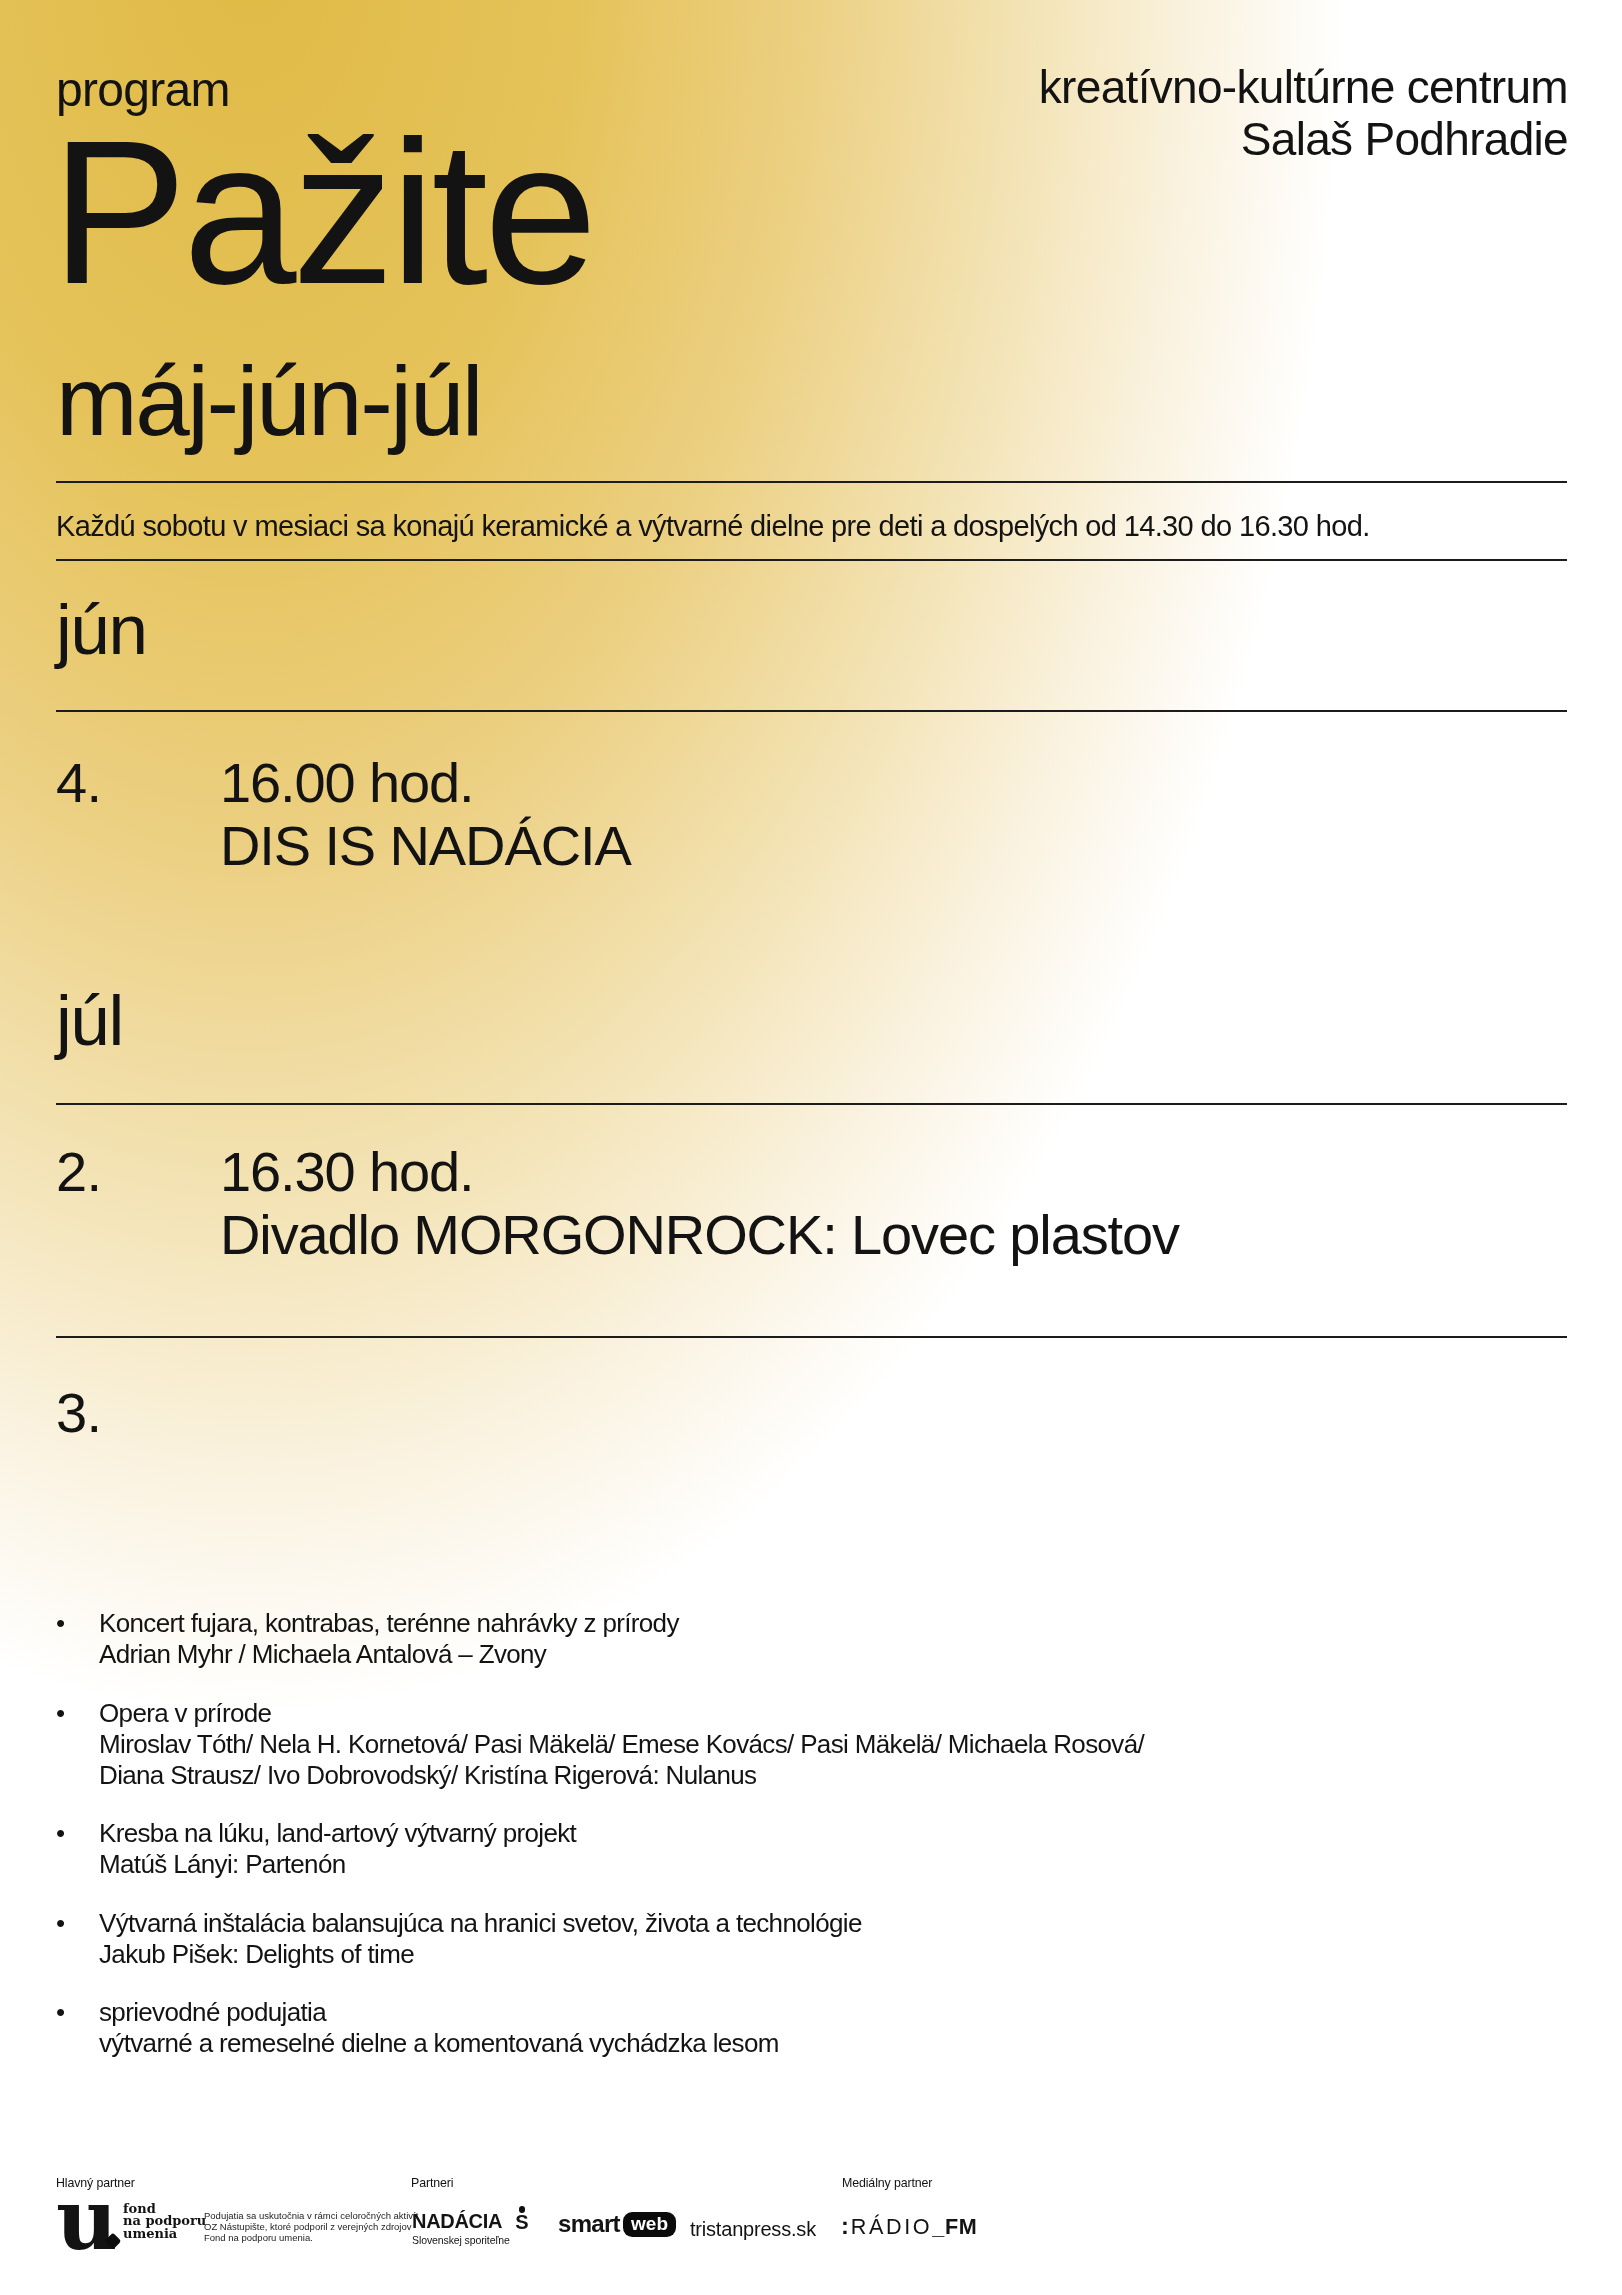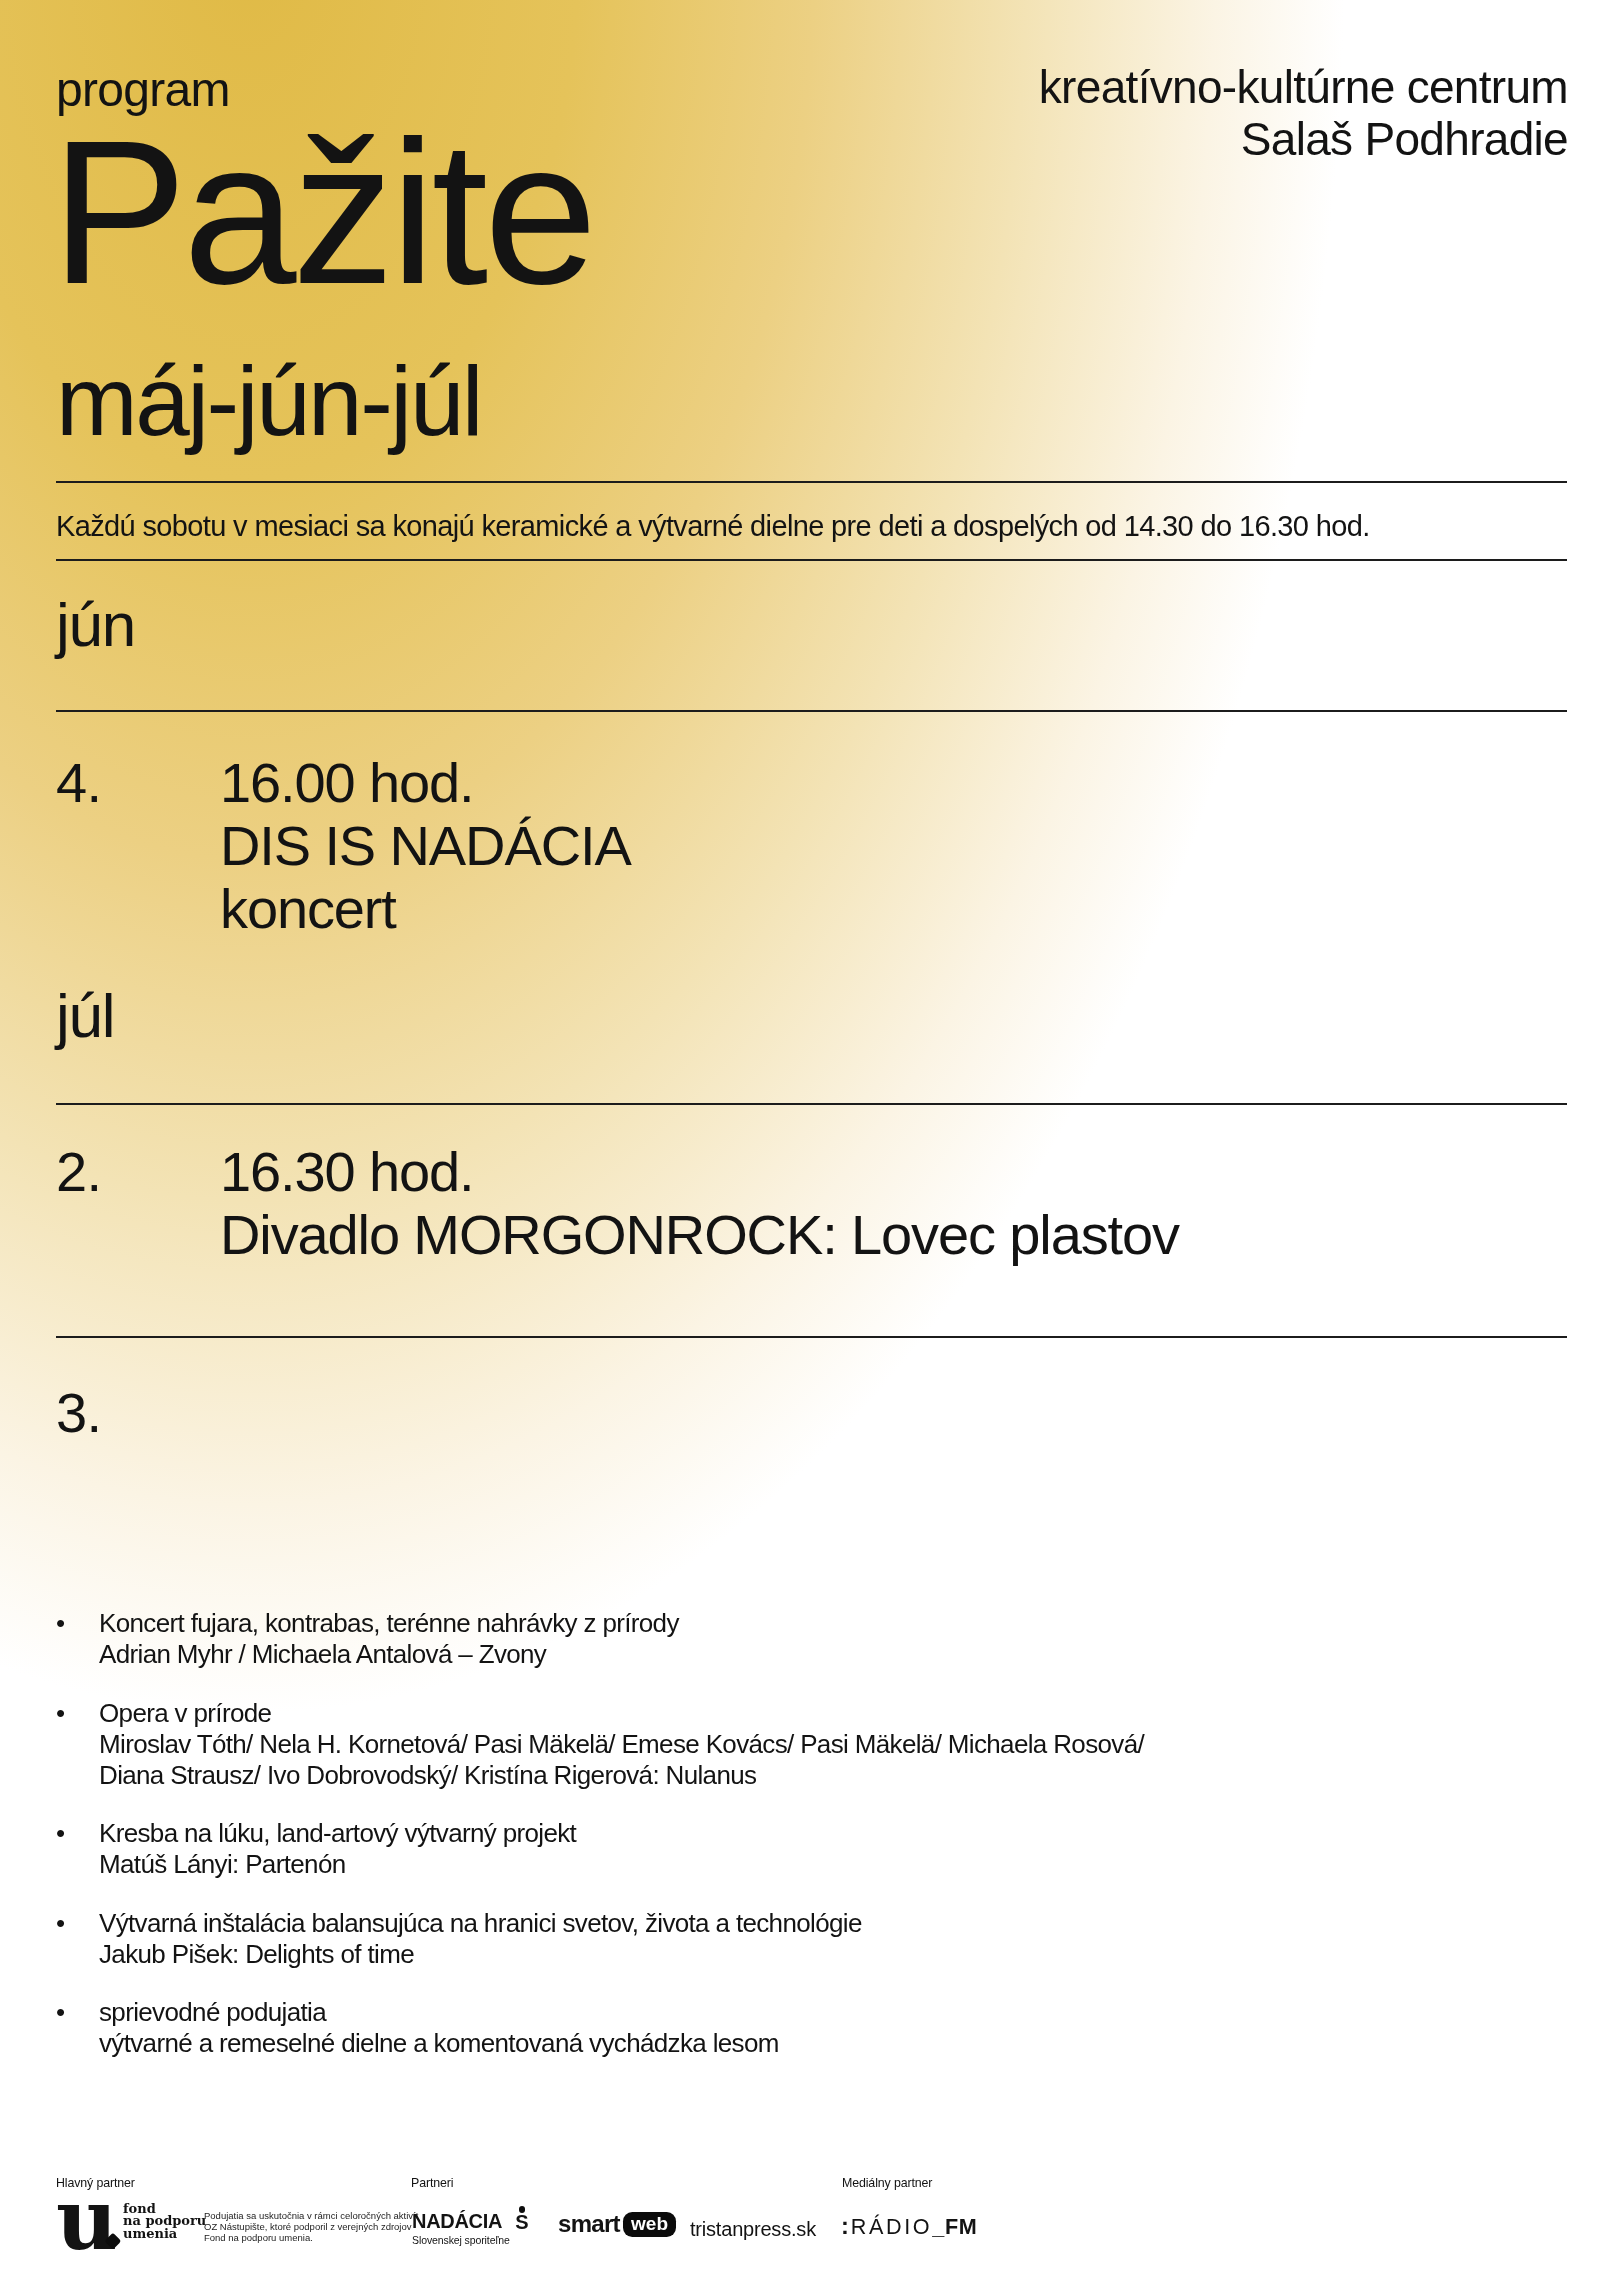--- a/index.html
+++ b/index.html
@@ -13,21 +13,21 @@
     background-image:radial-gradient(ellipse 1178px 1898px at 249px -52px,
       #e0ba46 0%, #e5c35a 28%, #ecd083 48%, #f3e3b5 66%, #fbf4e4 82%, #ffffff 93%);
   }
   .rule{position:absolute;left:56px;right:56px;height:2px;background:#1c1c1c;}
   .kicker{position:absolute;left:56px;top:62px;font-size:48px;letter-spacing:-0.015em;white-space:nowrap;}
   .venue{position:absolute;right:55px;top:62px;font-size:46px;line-height:1.13;letter-spacing:-0.015em;text-align:right;}
   .venue div{white-space:nowrap;}
   .title{position:absolute;left:51px;top:110px;font-size:204px;line-height:1;letter-spacing:-0.02em;white-space:nowrap;}
   .subtitle{position:absolute;left:56px;top:352px;font-size:98px;line-height:1;letter-spacing:-0.025em;white-space:nowrap;}
   .intro{position:absolute;left:56px;top:510px;font-size:29px;letter-spacing:-0.022em;white-space:nowrap;}
-  .month{position:absolute;left:56px;font-size:62px;line-height:1;letter-spacing:-0.02em;white-space:nowrap;}
+  .month{position:absolute;left:56px;font-size:71px;line-height:1;letter-spacing:-0.02em;white-space:nowrap;}
   .event{position:absolute;left:56px;right:56px;}
   .event-date{position:absolute;left:0;top:0;font-size:56px;line-height:63px;letter-spacing:-0.01em;}
   .event-lines{margin-left:164px;}
   .event-line{font-size:56px;line-height:63px;letter-spacing:-0.02em;white-space:nowrap;}
   .details{position:absolute;left:56px;top:1608px;}
   .detail-item{position:relative;padding-left:43px;margin-bottom:27.5px;}
   .detail-marker{position:absolute;left:0;top:0;font-size:26px;line-height:31px;}
   .detail-line{font-size:26px;line-height:31px;letter-spacing:-0.025em;white-space:nowrap;}
   .flabel{position:absolute;top:2176px;font-size:12.4px;letter-spacing:-0.01em;white-space:nowrap;}
   .fpu-mark{position:absolute;left:56px;top:2198px;font-family:"DejaVu Serif",serif;font-weight:700;font-size:85px;line-height:0.5;}
@@ -69,21 +69,20 @@
   <div class="rule" style="top:559px"></div>
 
   <div class="month" style="top:594px">jún</div>
   <div class="rule" style="top:710px"></div>
 
   <div class="event" style="top:751px">
     <div class="event-date">4.</div>
     <div class="event-lines">
       <div class="event-line">16.00 hod.</div>
       <div class="event-line">DIS IS NADÁCIA</div>
-      <div class="event-line">koncert</div>
     </div>
   </div>
 
   <div class="month" style="top:985px">júl</div>
   <div class="rule" style="top:1103px"></div>
 
   <div class="event" style="top:1140px">
     <div class="event-date">2.</div>
     <div class="event-lines">
       <div class="event-line">16.30 hod.</div>

